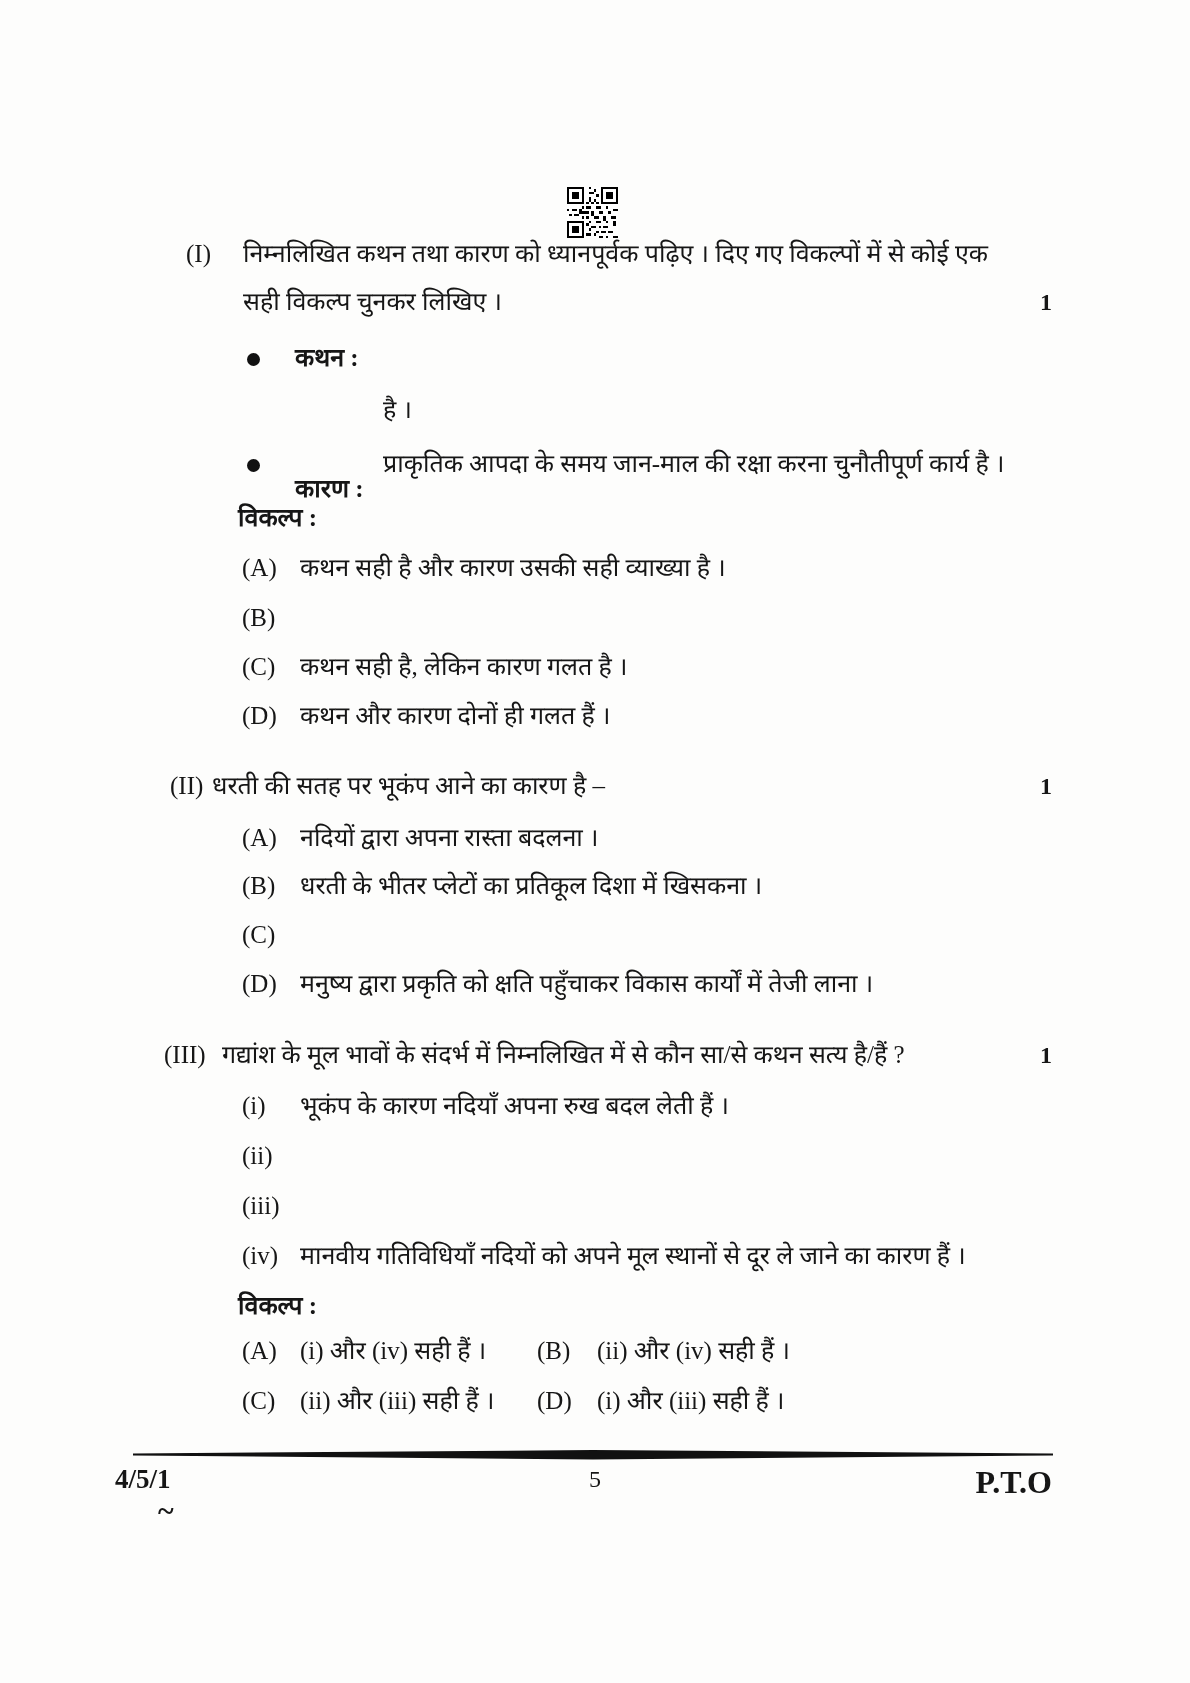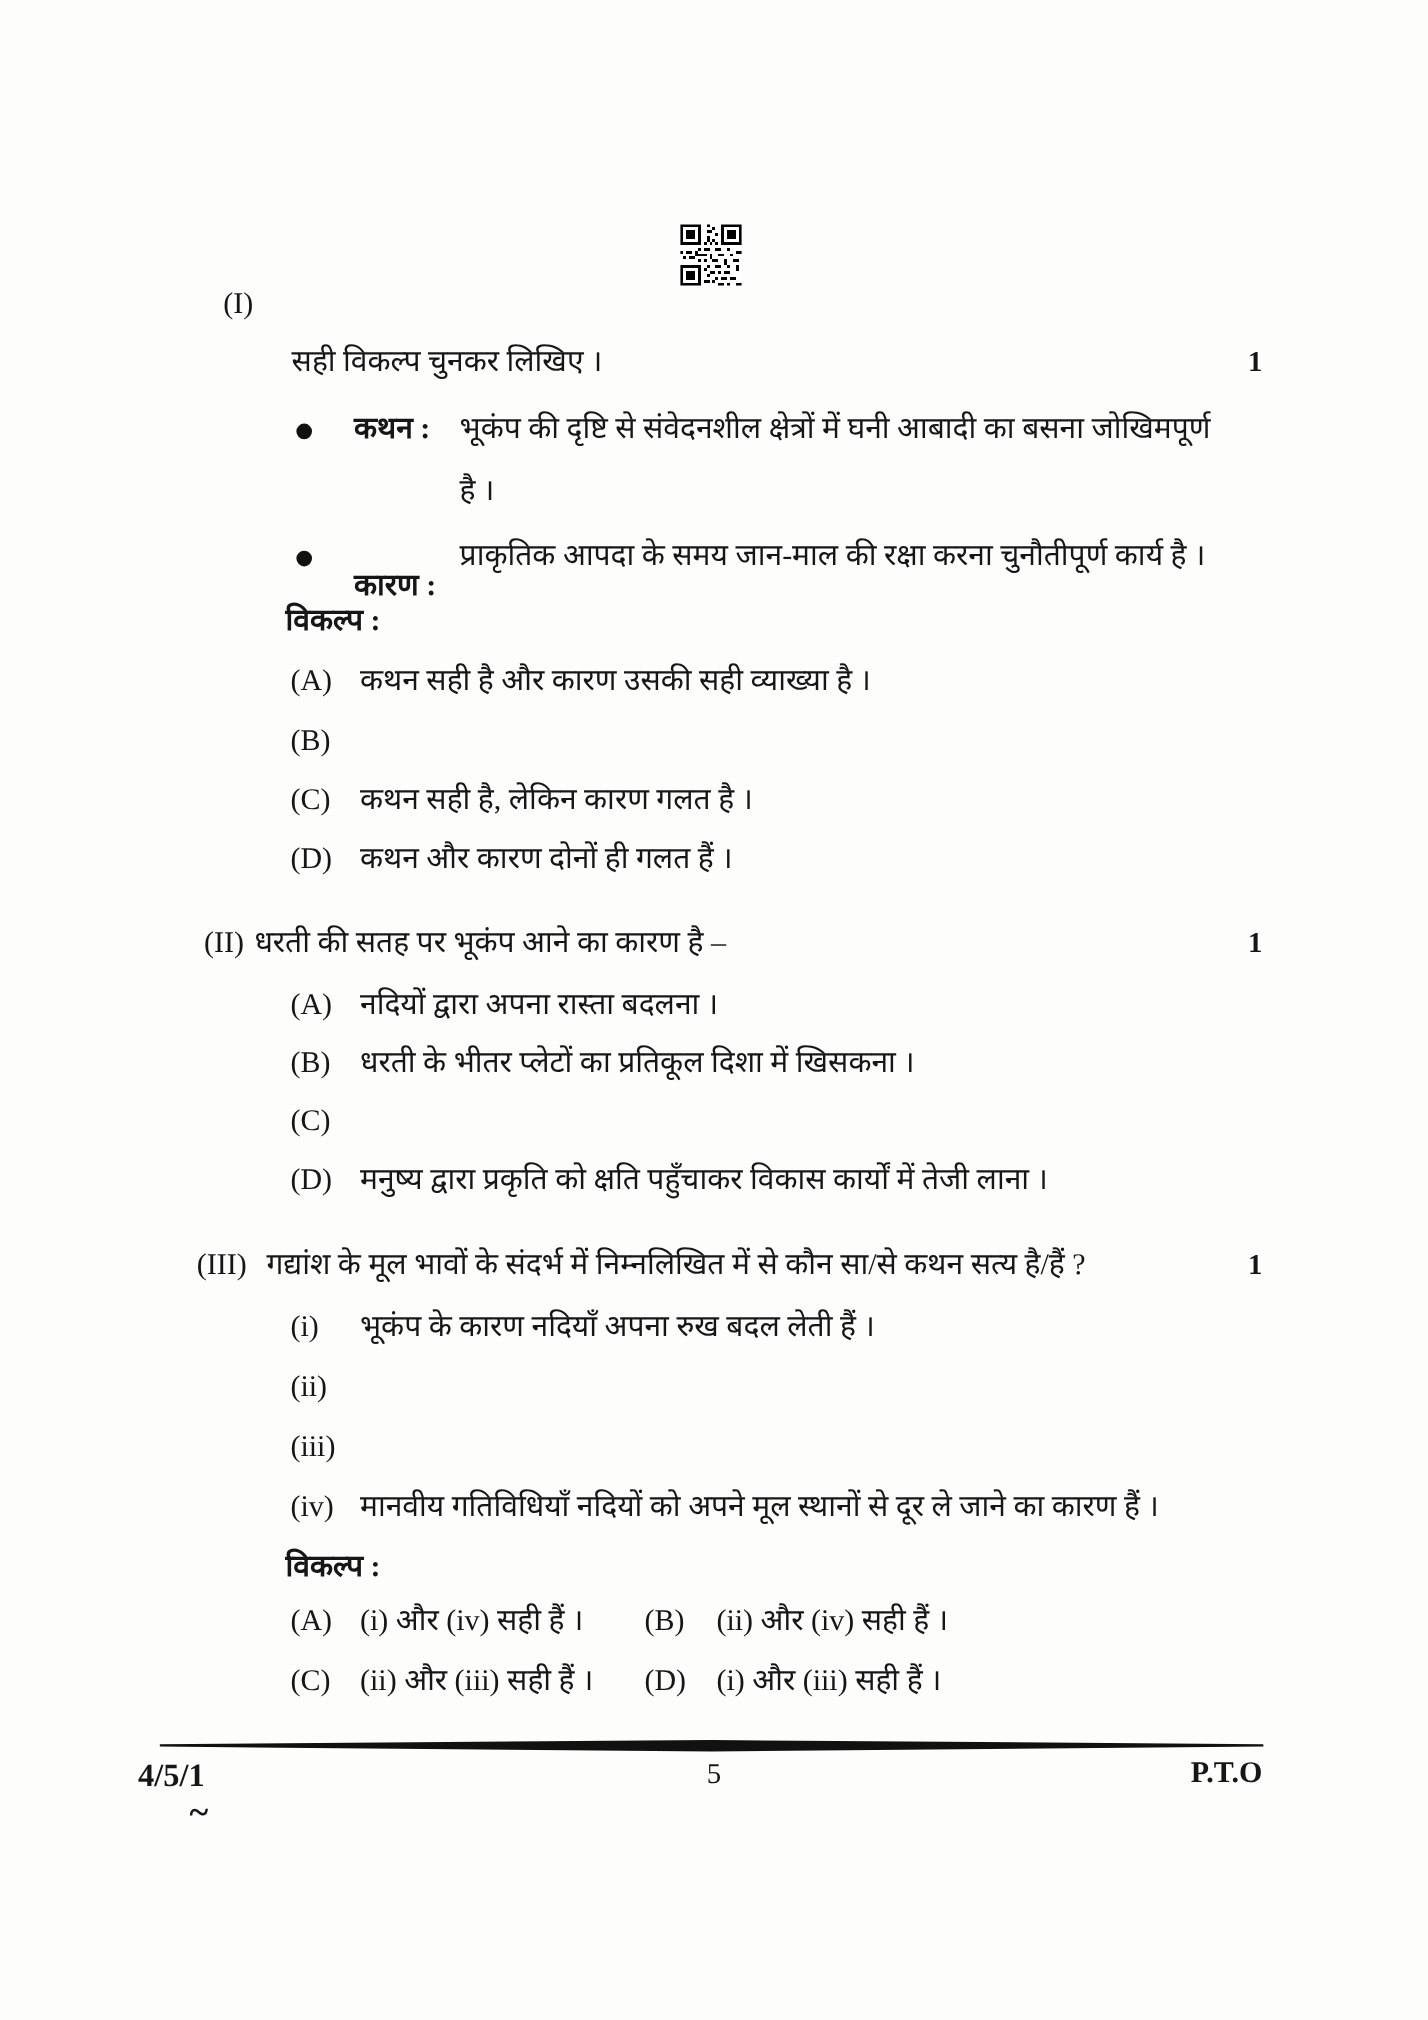--- a/index.html
+++ b/index.html
@@ -13,21 +13,21 @@
     overflow:hidden;
   }
   .abs { position:absolute; white-space:nowrap; }
   .t  { font-size:25px; line-height:36px; }
   .b  { font-weight:bold; }
   .marks { left:1008px; width:44px; text-align:right; font-weight:bold; font-size:24px; line-height:36px; }
   .dot { width:13px; height:13px; background:#111; border-radius:50%; }
   .qr { position:absolute; left:567px; top:187px; width:51px; height:51px; }
   .footer-code { font-size:27px; font-weight:bold; }
   .footer-page { left:0; width:1190px; text-align:center; font-size:24px; }
-  .footer-pto  { left:950px; width:102px; text-align:right; font-size:25px; font-weight:bold; }
+  .footer-pto  { left:950px; width:102px; text-align:right; font-size:32px; font-weight:bold; }
   .tilde { font-size:30px; font-weight:bold; }
   svg.divider { position:absolute; left:133px; top:1450px; }
 </style>
 </head>
 <body>
 
 <div class="page">
 
   <svg class="qr" viewBox="0 0 21 21" shape-rendering="crispEdges">
     <rect x="0" y="0" width="21" height="21" fill="#ffffff"></rect>
@@ -47,26 +47,26 @@
                M5 9h1v2h-1z M7 10h2v1h-2z M10 10h1v2h-1z M13 10h2v1h-2z M17 10h1v1h-1z
                M1 11h1v1h-1z M3 11h2v1h-2z M8 12h1v1h-1z M11 12h2v1h-2z M15 12h1v2h-1z M18 12h2v1h-2z
                M9 14h1v1h-1z M12 14h2v1h-2z M16 14h1v1h-1z M19 14h1v2h-1z M8 15h1v1h-1z
                M10 16h2v1h-2z M13 16h1v1h-1z M15 16h2v1h-2z M9 17h1v1h-1z M12 18h1v1h-1z
                M14 18h2v1h-2z M17 18h2v1h-2z M8 19h2v1h-2z M11 19h1v1h-1z M13 20h2v1h-2z
                M16 20h1v1h-1z M19 20h2v1h-2z"></path>
     </g>
   </svg>
 
   <div class="abs t" style="left:186px; top:236px">(I)</div>
+  <div class="abs t" style="left:243px; top:236px">निम्नलिखित कथन तथा कारण को ध्यानपूर्वक पढ़िए । दिए गए विकल्पों में से कोई एक</div>
   <div class="abs t" style="left:243px; top:284px">सही विकल्प चुनकर लिखिए ।</div>
   <div class="abs marks" style="top:284px">1</div>
 
   <div class="abs dot" style="left:247px; top:353px"></div>
   <div class="abs t b" style="left:295px; top:340px">कथन :</div>
-  <div class="abs t" style="left:383px; top:340px">भूकंप की दृष्टि से संवेदनशील क्षेत्रों में घनी आबादी का बसना जोखिमपूर्ण</div>
   <div class="abs t" style="left:383px; top:392px">है ।</div>
 
   <div class="abs dot" style="left:247px; top:459px"></div>
   <div class="abs t b" style="left:295px; top:471px">कारण :</div>
   <div class="abs t" style="left:383px; top:446px">प्राकृतिक आपदा के समय जान-माल की रक्षा करना चुनौतीपूर्ण कार्य है ।</div>
 
   <div class="abs t b" style="left:238px; top:500px">विकल्प :</div>
 
   <div class="abs t" style="left:242px; top:550px">(A)</div>
   <div class="abs t" style="left:300px; top:550px">कथन सही है और कारण उसकी सही व्याख्या है ।</div>

